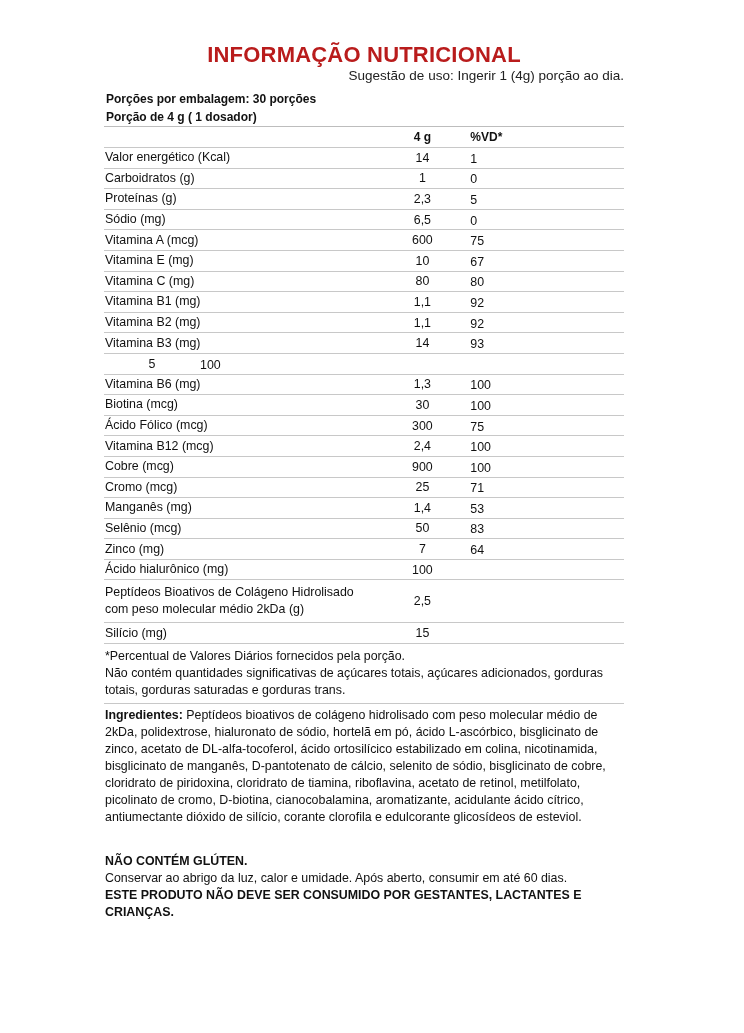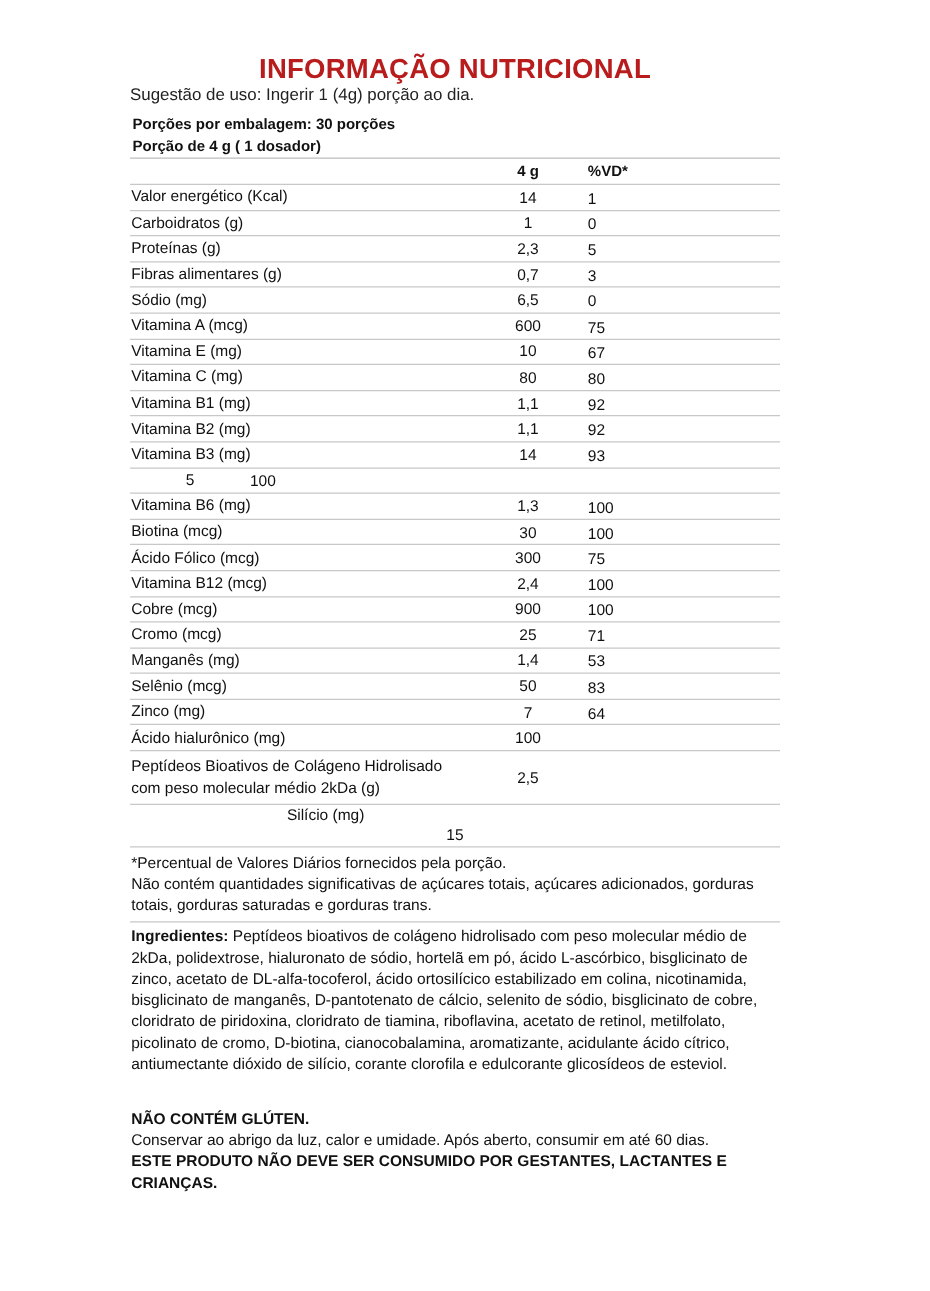--- a/index.html
+++ b/index.html
@@ -1,28 +1,28 @@
 <!DOCTYPE html>
 <html><head>
 <meta charset="utf-8">
 <style>
   html, body { margin: 0; padding: 0; background: #ffffff; }
   body { width: 744px; height: 1033px; position: relative; font-family: "Liberation Sans", "DejaVu Sans", sans-serif; color: #111; }
   .wrap { position: absolute; left: 104px; top: 42px; width: 520px; }
   .title { text-align: center; font-weight: bold; font-size: 22px; letter-spacing: 0.2px; line-height: 26px; color: #b91c1c; }
-  .subtitle { text-align: left; font-size: 13.5px; line-height: 16px; color: #222; margin-top: 0px; }
+  .subtitle { text-align: right; font-size: 13.5px; line-height: 16px; color: #222; margin-top: 0px; }
   .servings { margin-top: 6px; font-size: 12px; font-weight: bold; line-height: 18px; padding-left: 2px; }
   .hdr { display: flex; border-top: 1px solid #bdbdbd; height: 20px; align-items: center; font-size: 12px; font-weight: bold; }
   .row { display: flex; border-top: 1.5px solid #c8c8c8; min-height: 19.6px; align-items: center; font-size: 12.4px; }
   .c1 { width: 270px; padding-left: 1px; line-height: 17px; }
   .c2 { width: 96px; text-align: center; }
   .c3 { width: 154px; padding-top: 2px; }
   .hdr .c3 { padding-top: 0; }
   .row.tall { min-height: 42px; }
-  .row.bottom { border-bottom: 1.5px solid #c8c8c8; flex-direction: column; }
+  .row.bottom { border-bottom: 1.5px solid #c8c8c8; }
   .notes { font-size: 12.4px; line-height: 17px; padding: 4px 0 4px 1px; border-bottom: 1.5px solid #c8c8c8; }
   .ingredients { font-size: 12.4px; line-height: 17px; padding: 3px 0 0 1px; }
   .ingredients b { font-weight: bold; }
   .block { font-size: 12.4px; line-height: 17px; margin-top: 27px; padding-left: 1px; }
   .bold { font-weight: bold; }
 </style>
 </head>
 <body>
 
 <div class="wrap">
@@ -48,25 +48,20 @@
       </div>
       <div class="row">
         <div class="c1">Carboidratos (g)</div>
         <div class="c2">1</div>
         <div class="c3">0</div>
       </div>
       <div class="row">
         <div class="c1">Proteínas (g)</div>
         <div class="c2">2,3</div>
         <div class="c3">5</div>
-      </div>
-      <div class="row">
-        <div class="c1">Fibras alimentares (g)</div>
-        <div class="c2">0,7</div>
-        <div class="c3">3</div>
       </div>
       <div class="row">
         <div class="c1">Sódio (mg)</div>
         <div class="c2">6,5</div>
         <div class="c3">0</div>
       </div>
       <div class="row">
         <div class="c1">Vitamina A (mcg)</div>
         <div class="c2">600</div>
         <div class="c3">75</div>

